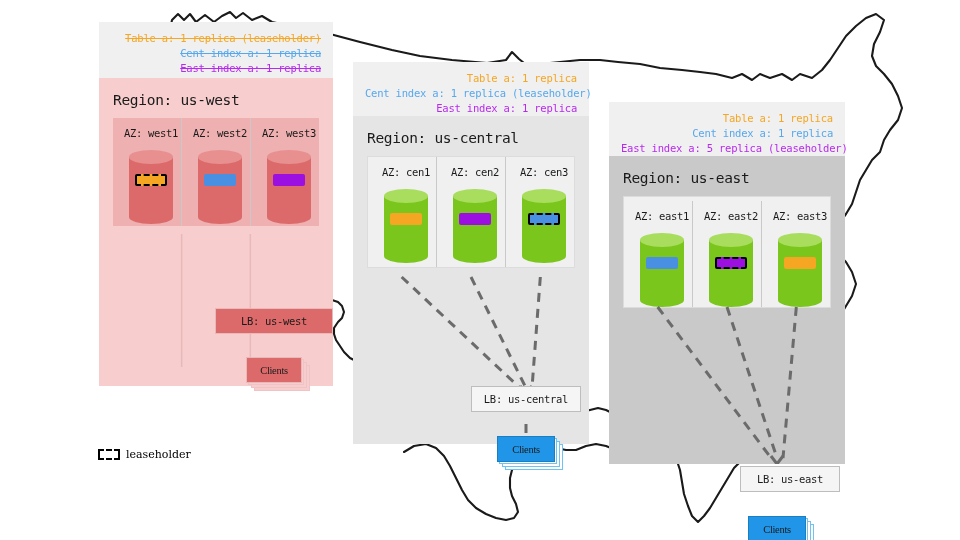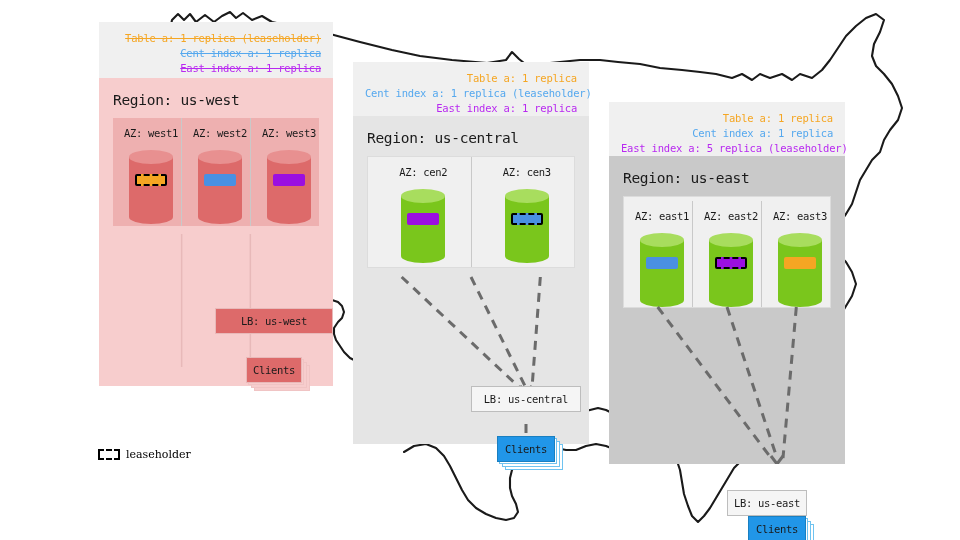--- a/index.html
+++ b/index.html
@@ -53,21 +53,21 @@
   .cyl .chip.lease{outline:none;border:2px dashed #000;box-sizing:border-box;}
 
   
   .lb-box{
     position:absolute;box-sizing:border-box;
     border:1px solid #bdbdbd;
     font-size:10.5px;color:#1a1a1a;
     display:flex;align-items:center;justify-content:center;
     white-space:nowrap;letter-spacing:-0.3px;z-index:6;
   }
-  .clients-stack{position:absolute;z-index:6;}
+  .clients-stack{position:absolute;z-index:6;font-family:Liberation Serif, serif;}
   .clients-stack .sh{position:absolute;box-sizing:border-box;}
   .clients-box{
     position:absolute;left:0;top:0;box-sizing:border-box;
     display:flex;align-items:center;justify-content:center;
     font-size:10.5px;letter-spacing:-0.3px;white-space:nowrap;
   }
 
   
   .arrows{position:absolute;left:0;top:0;width:100%;height:100%;pointer-events:none;z-index:4;}
 
@@ -183,20 +183,29 @@
       <div class="region" style="left: 353px; top: 62px; width: 236px; height: 362px;">
         <div class="legend-strip" style="height: 54px; background: rgb(240, 240, 240);">
           <div class="legend-line" style="color: rgb(245, 166, 35);">Table a: 1 replica</div>
           <div class="legend-line" style="color: rgb(85, 168, 238);">Cent index a: 1 replica (leaseholder)</div>
           <div class="legend-line" style="color: rgb(184, 41, 240);">East index a: 1 replica</div>
         </div>
         <div class="region-body" style="height: 328px; background: #e5e5e5;">
           <div class="region-title">Region: us-central</div>
           <div class="az-wrap" style="height: 112px; background: rgb(240, 240, 240); border: 1px solid rgb(220, 220, 220);">
             <div class="az">
+              <div class="az-label">AZ: cen1</div>
+              <div class="cyl">
+                <div class="bot" style="background:#7ac61c"></div>
+                <div class="body" style="background:#7ac61c"></div>
+                <div class="top" style="background:#a8dd5e"></div>
+                <div class="chip" style="background:#f5a623"></div>
+              </div>
+            </div>
+            <div class="az">
               <div class="az-label">AZ: cen2</div>
               <div class="cyl">
                 <div class="bot" style="background:#7ac61c"></div>
                 <div class="body" style="background:#7ac61c"></div>
                 <div class="top" style="background:#a8dd5e"></div>
                 <div class="chip" style="background:#9b0fe0"></div>
               </div>
             </div>
             <div class="az">
               <div class="az-label">AZ: cen3</div>
@@ -265,21 +274,21 @@
           </div>
           <svg class="arrows" viewBox="0 0 236 308">
             <g stroke="#6b6b6b" stroke-width="3" fill="none" stroke-dasharray="9,7">
               <line x1="48.666666666666664" y1="151" x2="162" y2="302"></line>
               <line x1="118" y1="151" x2="168" y2="302"></line>
               <line x1="187.33333333333331" y1="151" x2="174" y2="302"></line>
               <line x1="168" y1="338" x2="168" y2="356"></line>
             </g>
             <path d="M162,300 L168,308 L174,300" fill="none" stroke="#6b6b6b" stroke-width="3"></path>
           </svg>
-          <div class="lb-box" style="left: 118px; top: 310px; width: 80px; height: 26px; background: rgb(245, 245, 245); border-color: rgb(189, 189, 189); margin-top: 24px;">LB: us-east</div>
+          <div class="lb-box" style="left: 131px; top: 310px; width: 100px; height: 26px; background: rgb(245, 245, 245); border-color: rgb(189, 189, 189);">LB: us-east</div>
           <div class="clients-stack" style="left: 139px; top: 360px; width: 68px; height: 36px;">
             <div class="sh" style="left:8px;top:8px;width:58px;height:26px;background:#ffffff;border:1.5px solid #6fc3f0;"></div>
             <div class="sh" style="left:5px;top:5px;width:58px;height:26px;background:#ffffff;border:1.5px solid #6fc3f0;"></div>
             <div class="sh" style="left:2px;top:2px;width:58px;height:26px;background:#ffffff;border:1.5px solid #6fc3f0;"></div>
             <div class="clients-box" style="width:58px;height:26px;background:#2196e8;border:1px solid #1a7fc0;color:#1a1a1a;">Clients</div>
           </div>
         </div>
       </div>
     </div>
 

